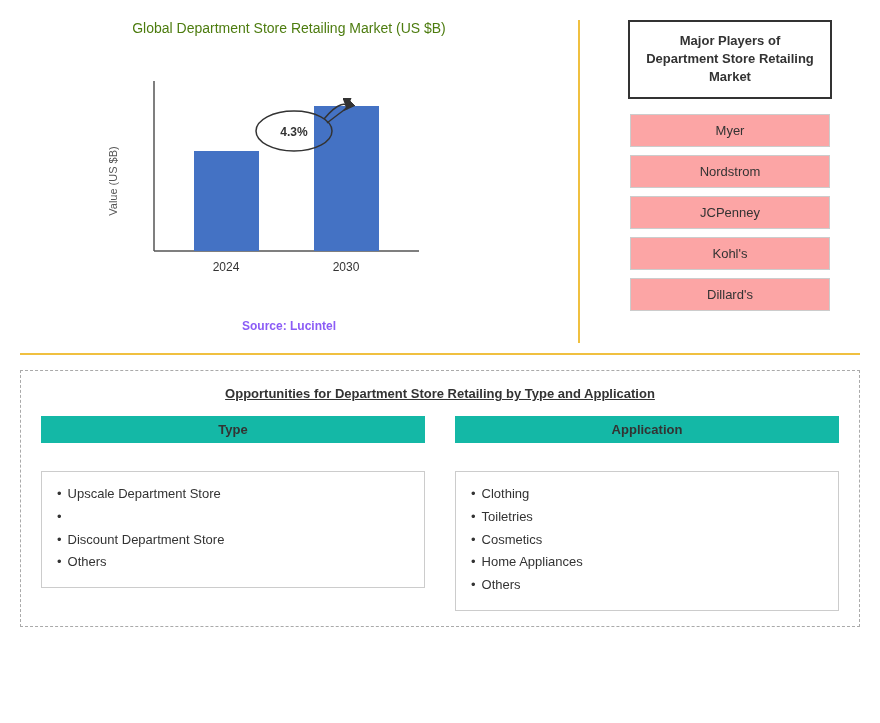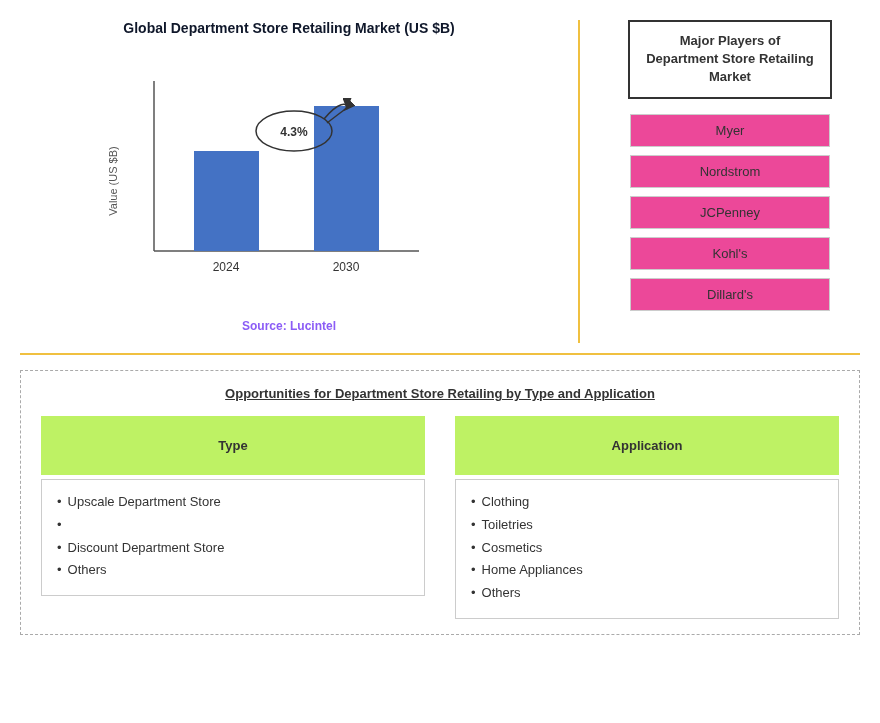--- a/index.html
+++ b/index.html
@@ -28,22 +28,22 @@
     
     .chart-section {
       flex: 1;
       border-right: 2px solid #f0c040;
       padding-right: 20px;
       padding-bottom: 10px;
     }
 
     .chart-title {
       font-size: 14px;
-      font-weight: bold;
-      color: #0f172a;
+      font-weight: normal;
+      color: #4d7c0f;
       text-align: center;
       margin-bottom: 15px;
     }
 
     .chart-area {
       position: relative;
       width: 100%;
       height: 260px;
     }
 
@@ -82,21 +82,21 @@
     }
 
     .player-box {
       border: 1px solid #ccc;
       padding: 8px 0;
       text-align: center;
       width: 200px;
       margin-bottom: 8px;
       font-size: 13px;
       color: #333;
-      background: #ec4899;
+      background: #fca5a5;
     }
 
     
     .bottom-section {
       border: 1.5px dashed #aaa;
       padding: 15px 20px;
       margin-top: 5px;
     }
 
     .opportunities-title {
@@ -111,27 +111,27 @@
     .opp-columns {
       display: flex;
       gap: 30px;
     }
 
     .opp-col {
       flex: 1;
     }
 
     .opp-col-header {
-      background: #bef264;
-      text-align: center;
-      font-weight: bold;
-      font-size: 13px;
-      color: #333;
-      padding: 22px;
-      margin-bottom: 4px;
+      background: #14b8a6;
+      text-align: center;
+      font-weight: bold;
+      font-size: 13px;
+      color: #333;
+      padding: 6px;
+      margin-bottom: 28px;
     }
 
     .opp-col-content {
       border: 1px solid #ccc;
       padding: 12px 15px;
       font-size: 13px;
       color: #333;
       line-height: 2;
     }
 

